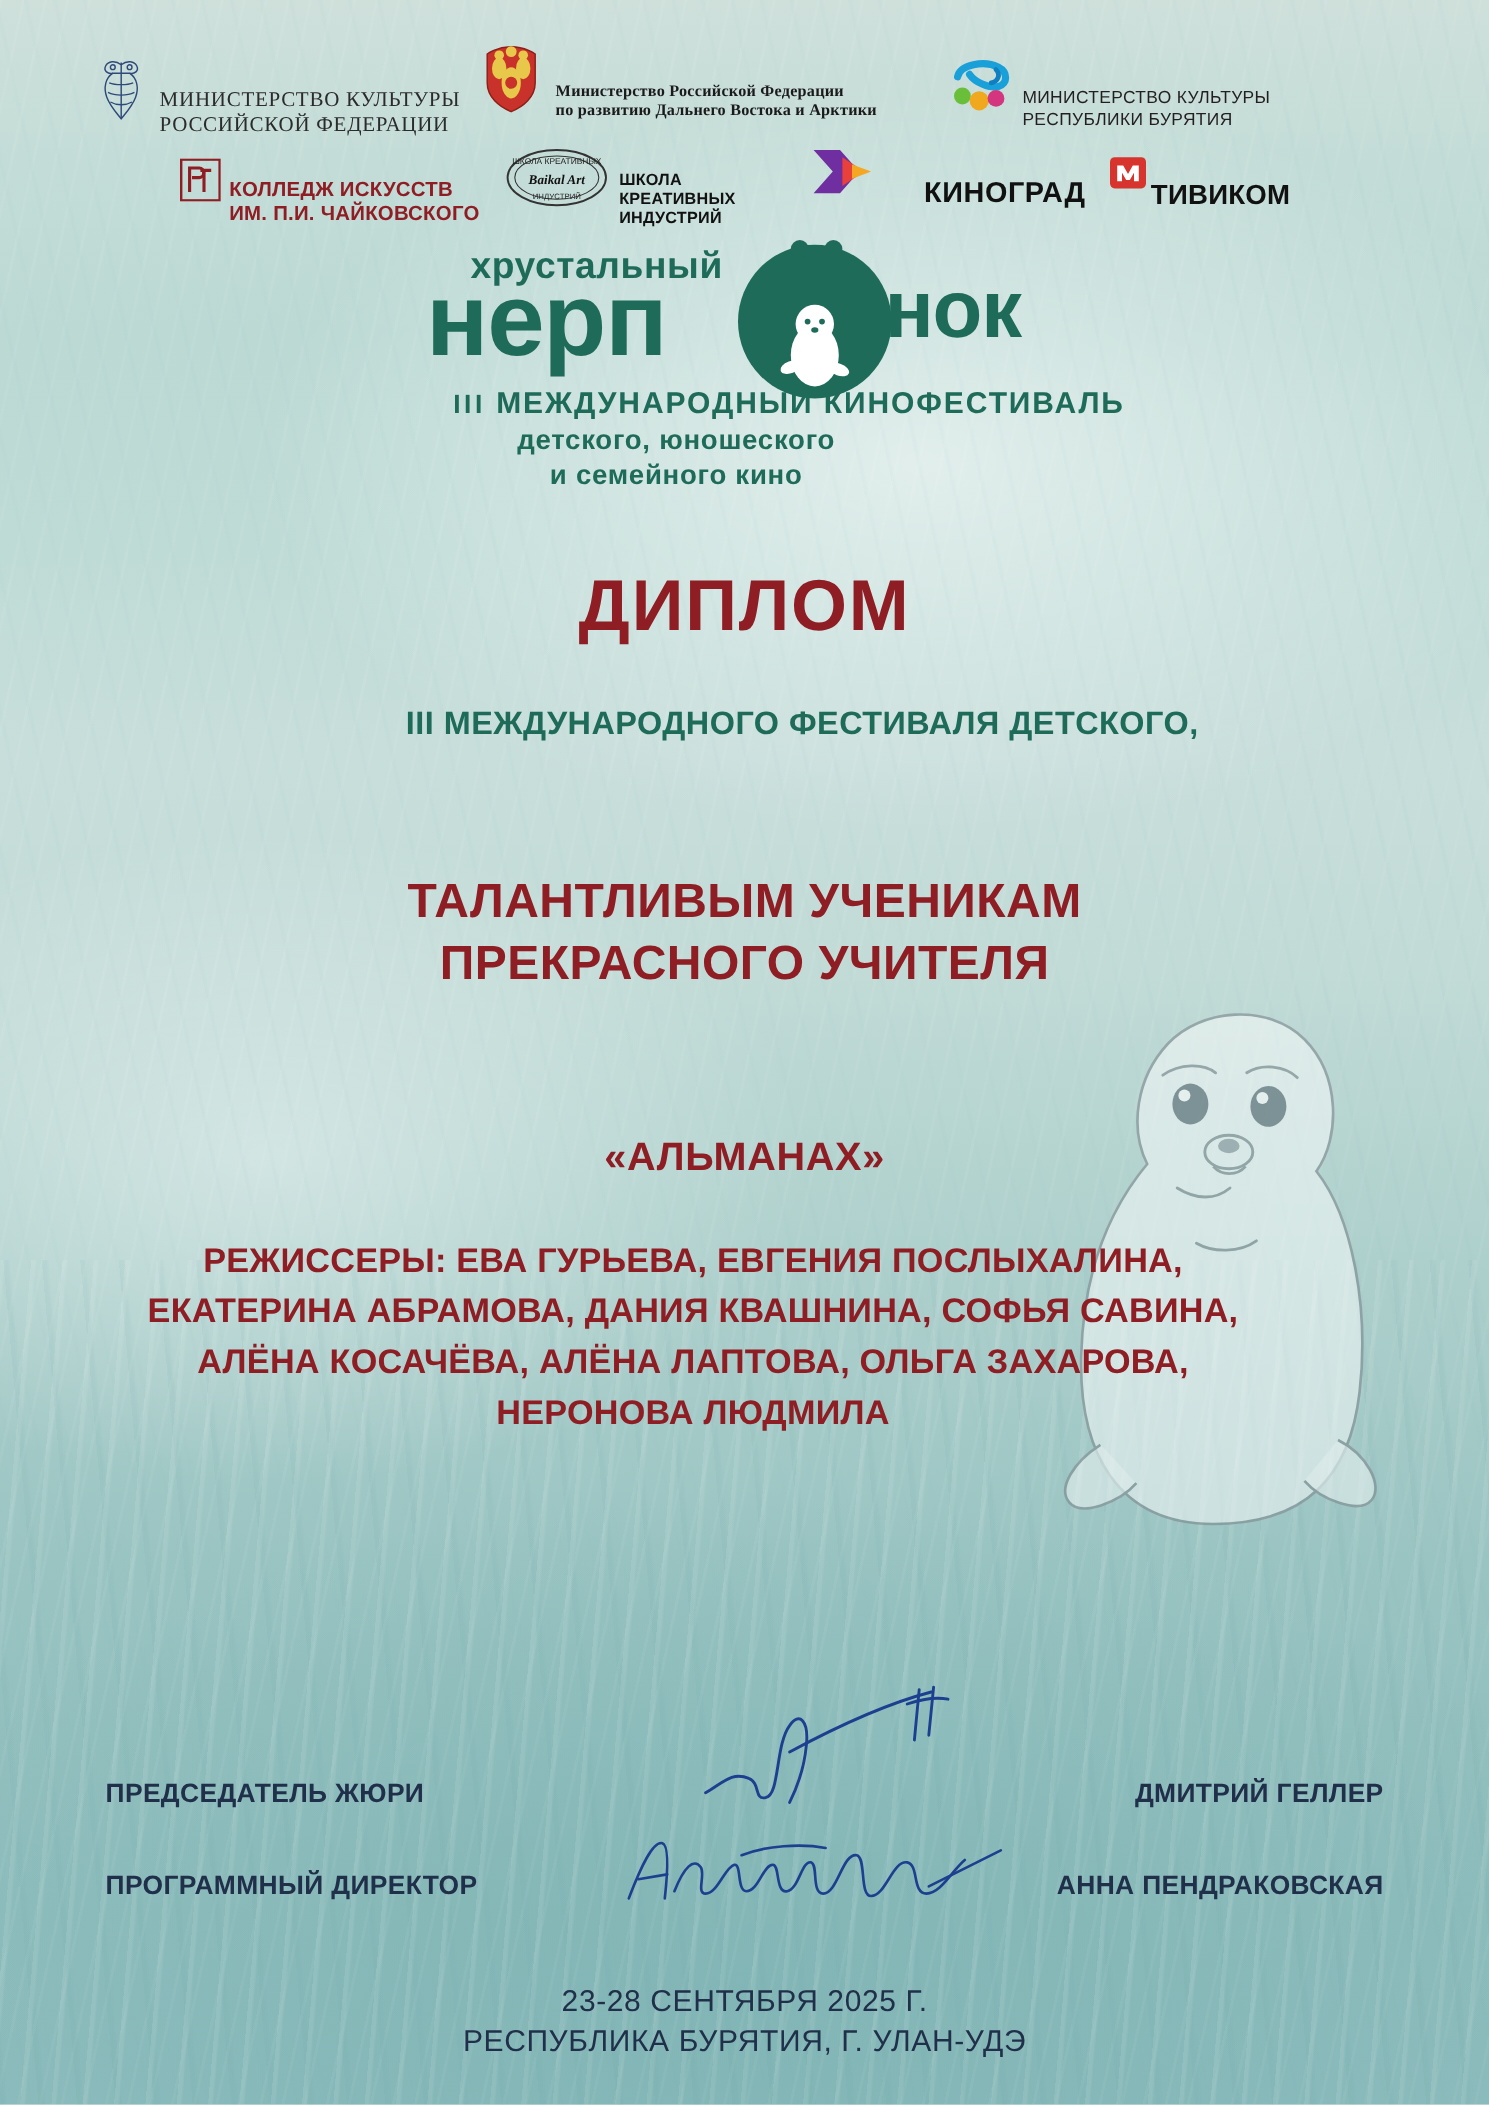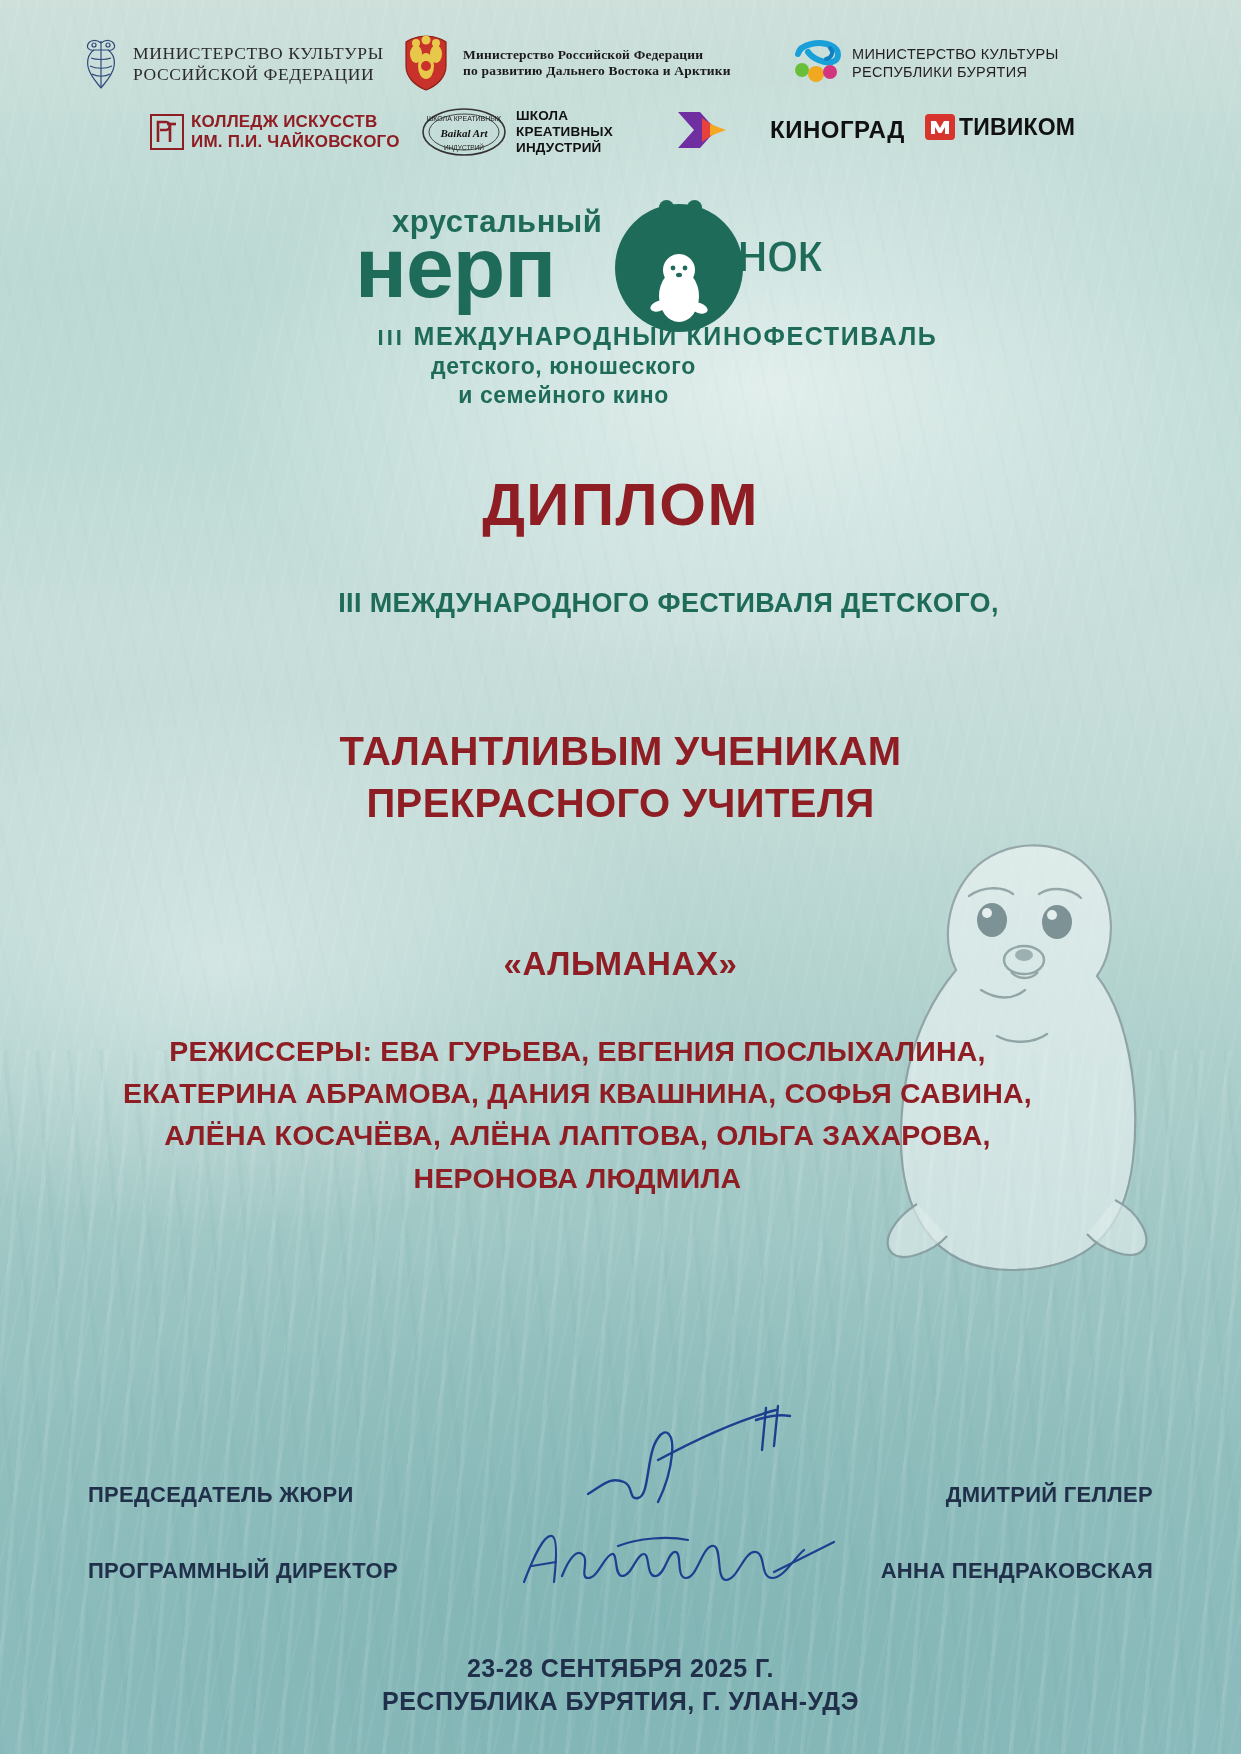--- a/index.html
+++ b/index.html
@@ -66,20 +66,21 @@
     height: 72px;
   }
   .logo-block {
     position: absolute;
     display: flex;
     align-items: center;
   }
   .logo-text {
     line-height: 1.22;
     letter-spacing: 0.2px;
+    margin-top: 36px;
   }
 
   
   .mincult-rf { left: 78px; top: 4px; }
   .mincult-rf .crest {
     width: 46px; height: 56px; margin-right: 9px; flex: 0 0 auto;
   }
   .mincult-rf .logo-text {
     font-size: 17.5px;
     color: #2b2b2b;
@@ -203,22 +204,22 @@
   }
   .fest-dots span {
     position: absolute;
     width: 15px; height: 15px; border-radius: 50%;
     background: #1f6b5a;
   }
   .fest-nok {
     position: absolute;
     left: 700px;
     top: 28px;
-    font-size: 56px;
-    font-weight: normal;
+    font-size: 68px;
+    font-weight: bold;
     color: #1f6b5a;
     letter-spacing: -1px;
     line-height: 1;
   }
   .fest-seal-mini {
     position: absolute;
     left: 612px;
     top: 50px;
     width: 60px;
     height: 78px;
@@ -362,21 +363,21 @@
     height: 90px;
   }
 
   .footer {
     position: absolute;
     top: 1652px;
     left: 0;
     width: 1241px;
     text-align: center;
     font-size: 25px;
-    font-weight: bold;
+    font-weight: normal;
     color: #21304a;
     line-height: 1.32;
     letter-spacing: 0.5px;
   }
 </style>
 </head>
 <body>
 
 <div class="page">
   <div class="water-texture"></div>

